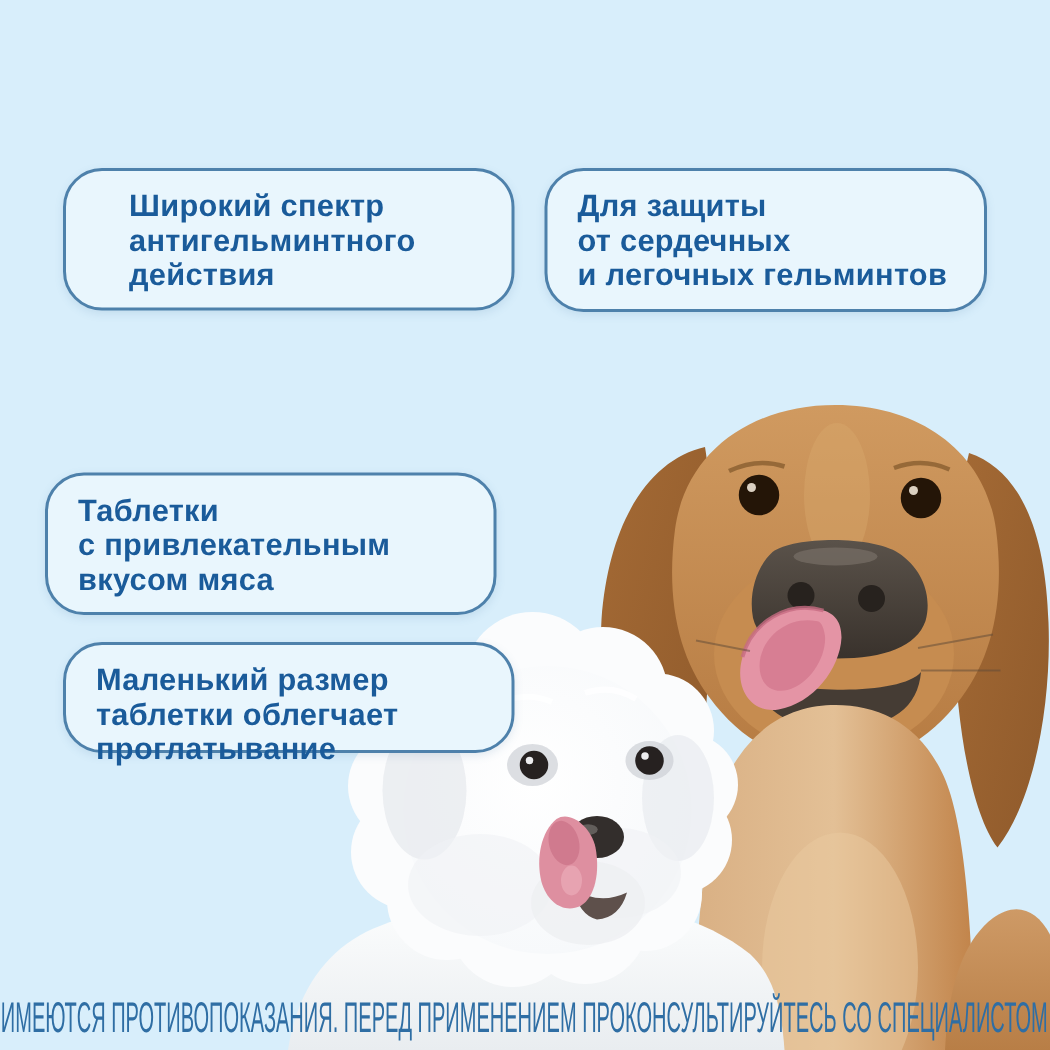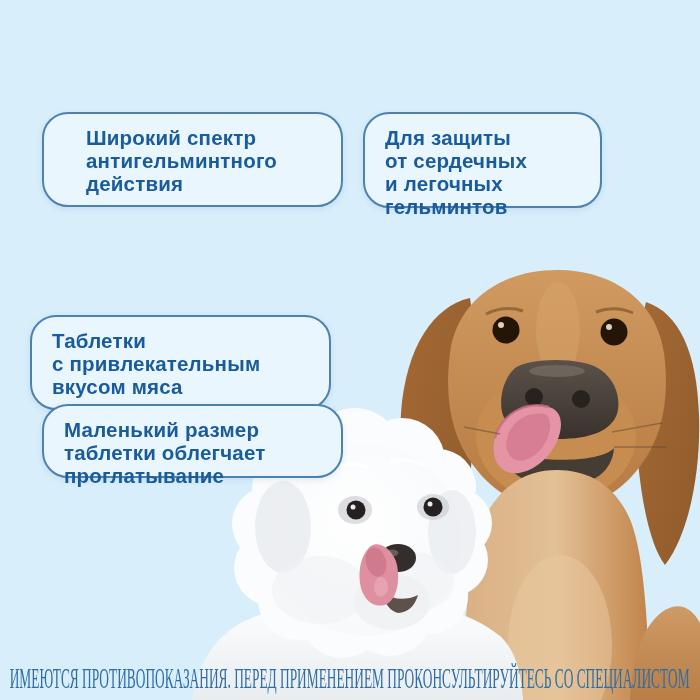--- a/index.html
+++ b/index.html
@@ -23,31 +23,30 @@
   }
   .benefit-card .card-label{
     white-space:pre-line;
     color:#1A5B9A;
     font-weight:700;
     font-size:20.5px;
     line-height:23px;
     letter-spacing:0.2px;
   }
   #card-1{left:42px;top:112px;width:301px;height:95px;padding-left:42px;}
-  #card-2{left:363px;top:112px;width:239px;height:96px;}
+  #card-2{left:363px;top:112px;width:295px;height:96px;}
   #card-3{left:42px;top:225px;width:301px;height:74px;}
   #card-4{left:30px;top:315px;width:301px;height:95px;}
-  #card-5{left:42px;top:404px;width:301px;height:74px;}
+  #card-5{left:42px;top:428px;width:301px;height:74px;}
   .disclaimer-bar{
     position:absolute;
     left:0;bottom:0;width:700px;height:40px;
     display:flex;align-items:flex-end;justify-content:center;
     z-index:9;
     pointer-events:none;
-    font-family:Liberation Serif, serif;
   }
   .disclaimer-text{
     display:inline-block;
     white-space:nowrap;
     color:#2F6EA4;
     font-weight:500;
     font-size:22px;
     line-height:22px;
     padding-bottom:5px;
     transform-origin:center bottom;

